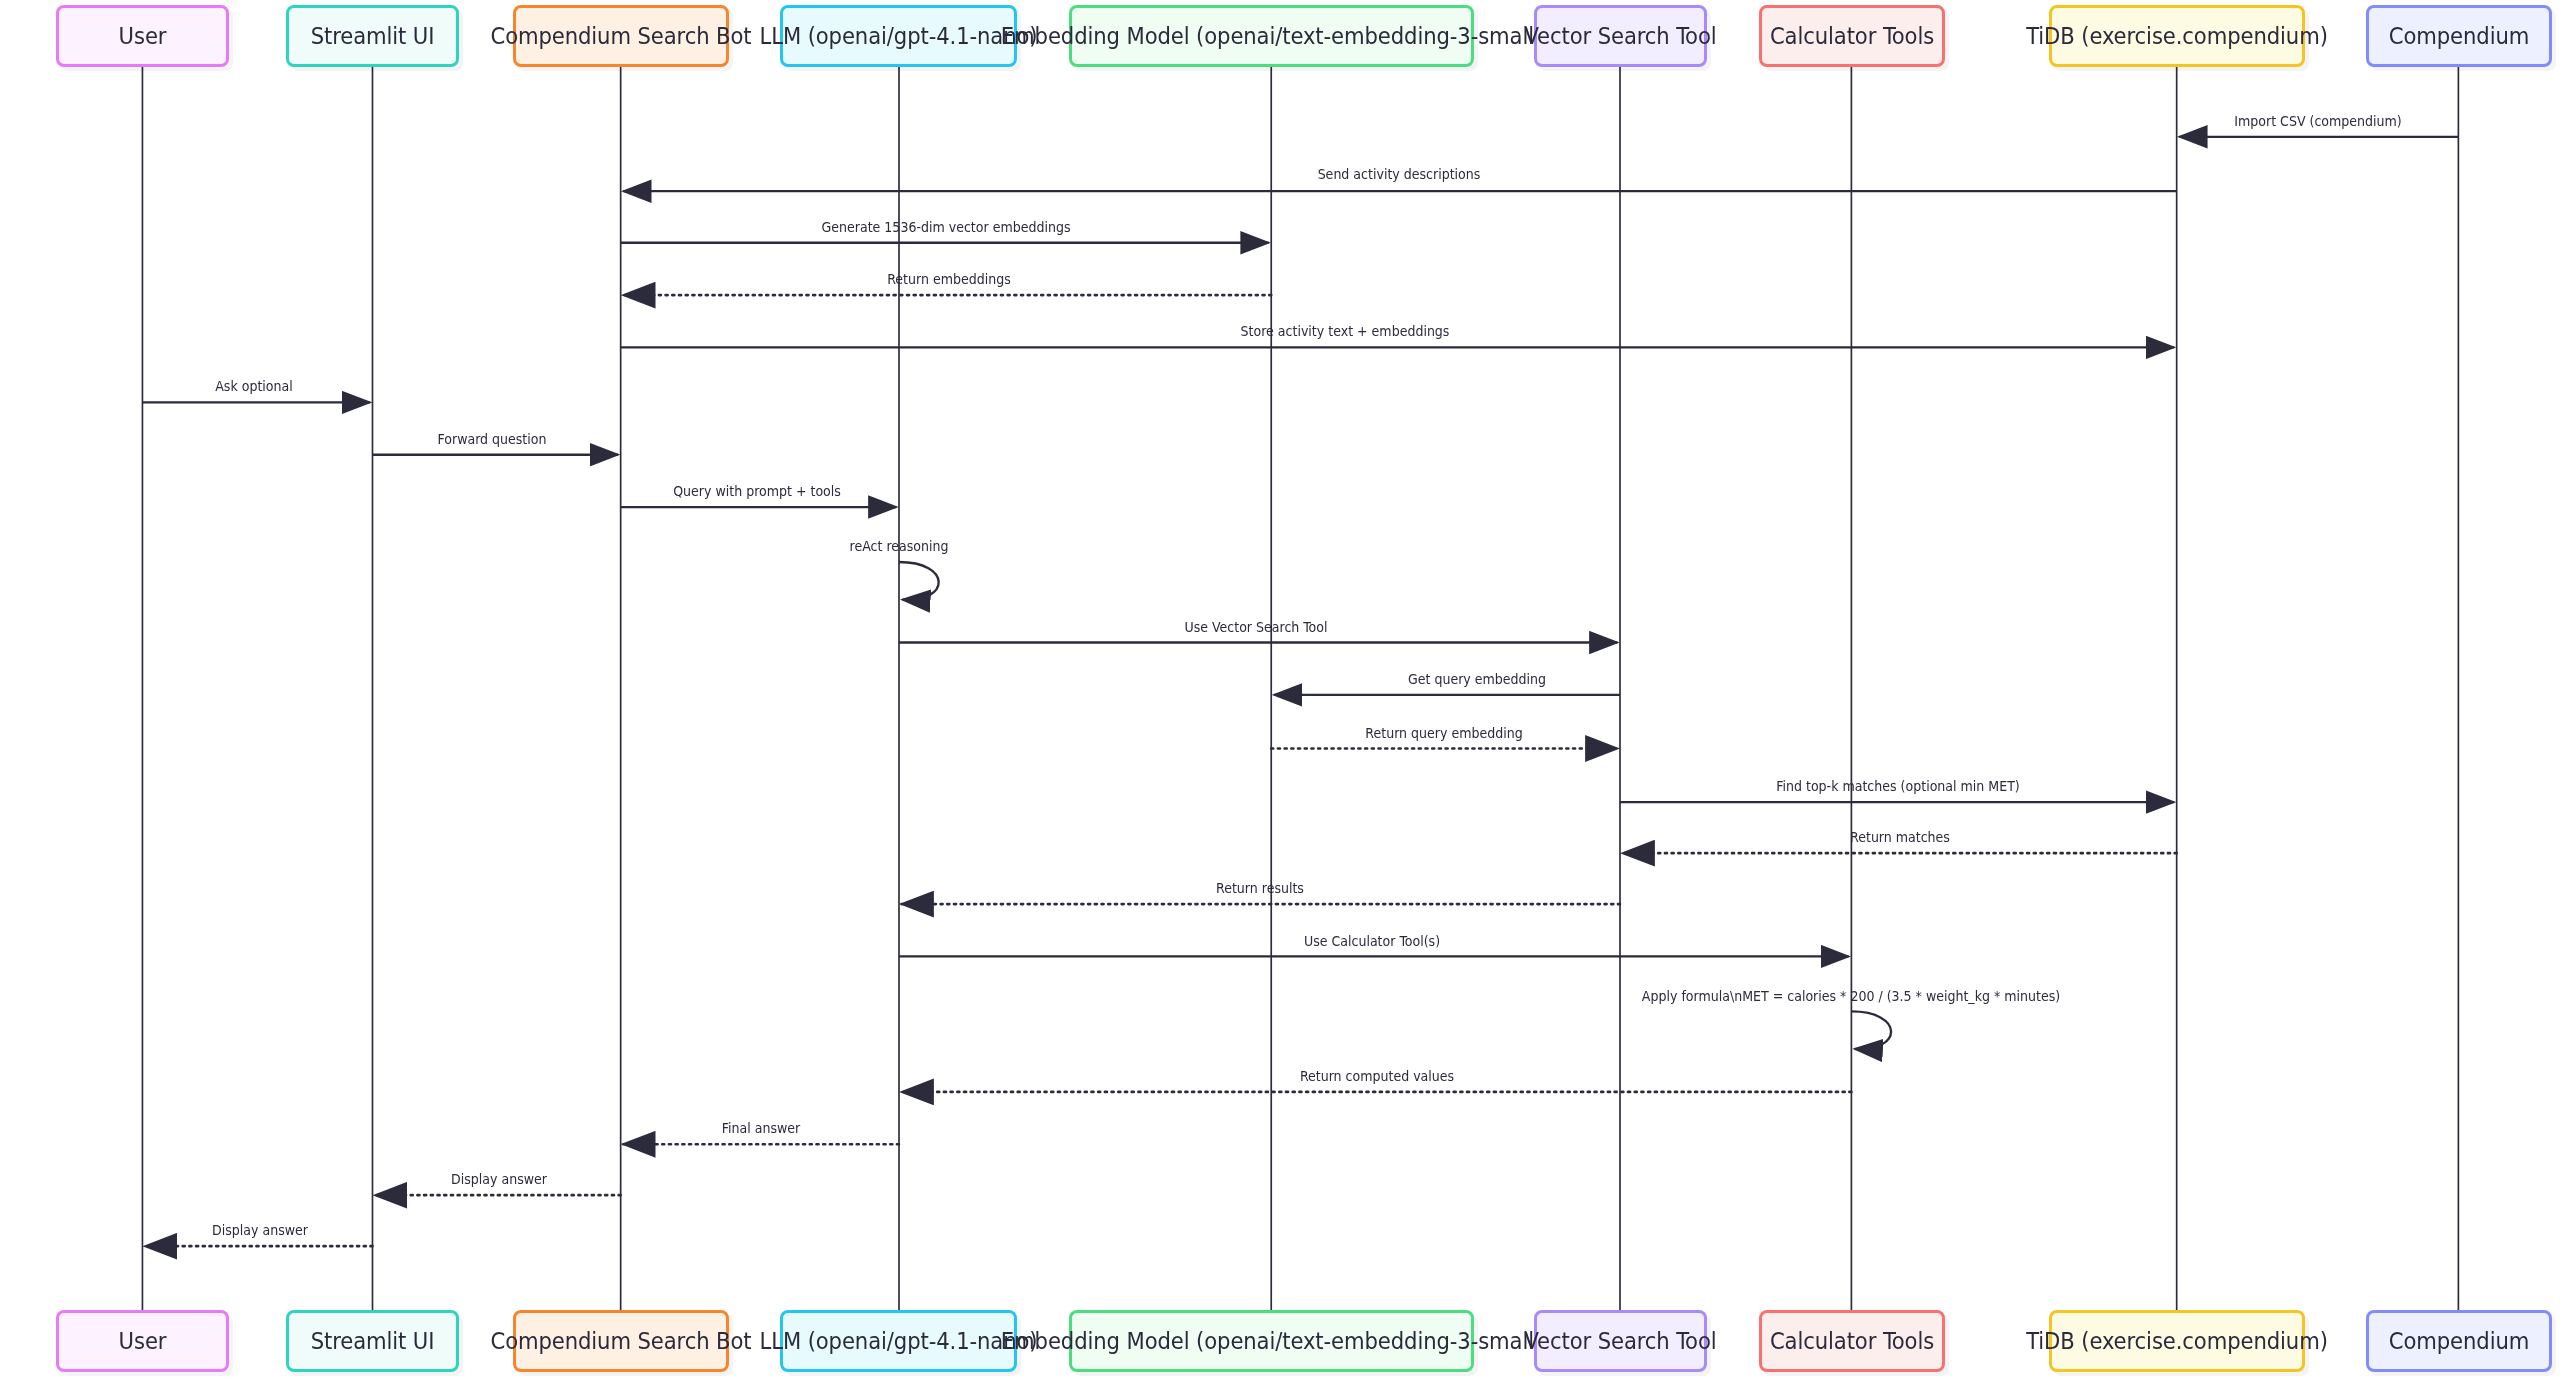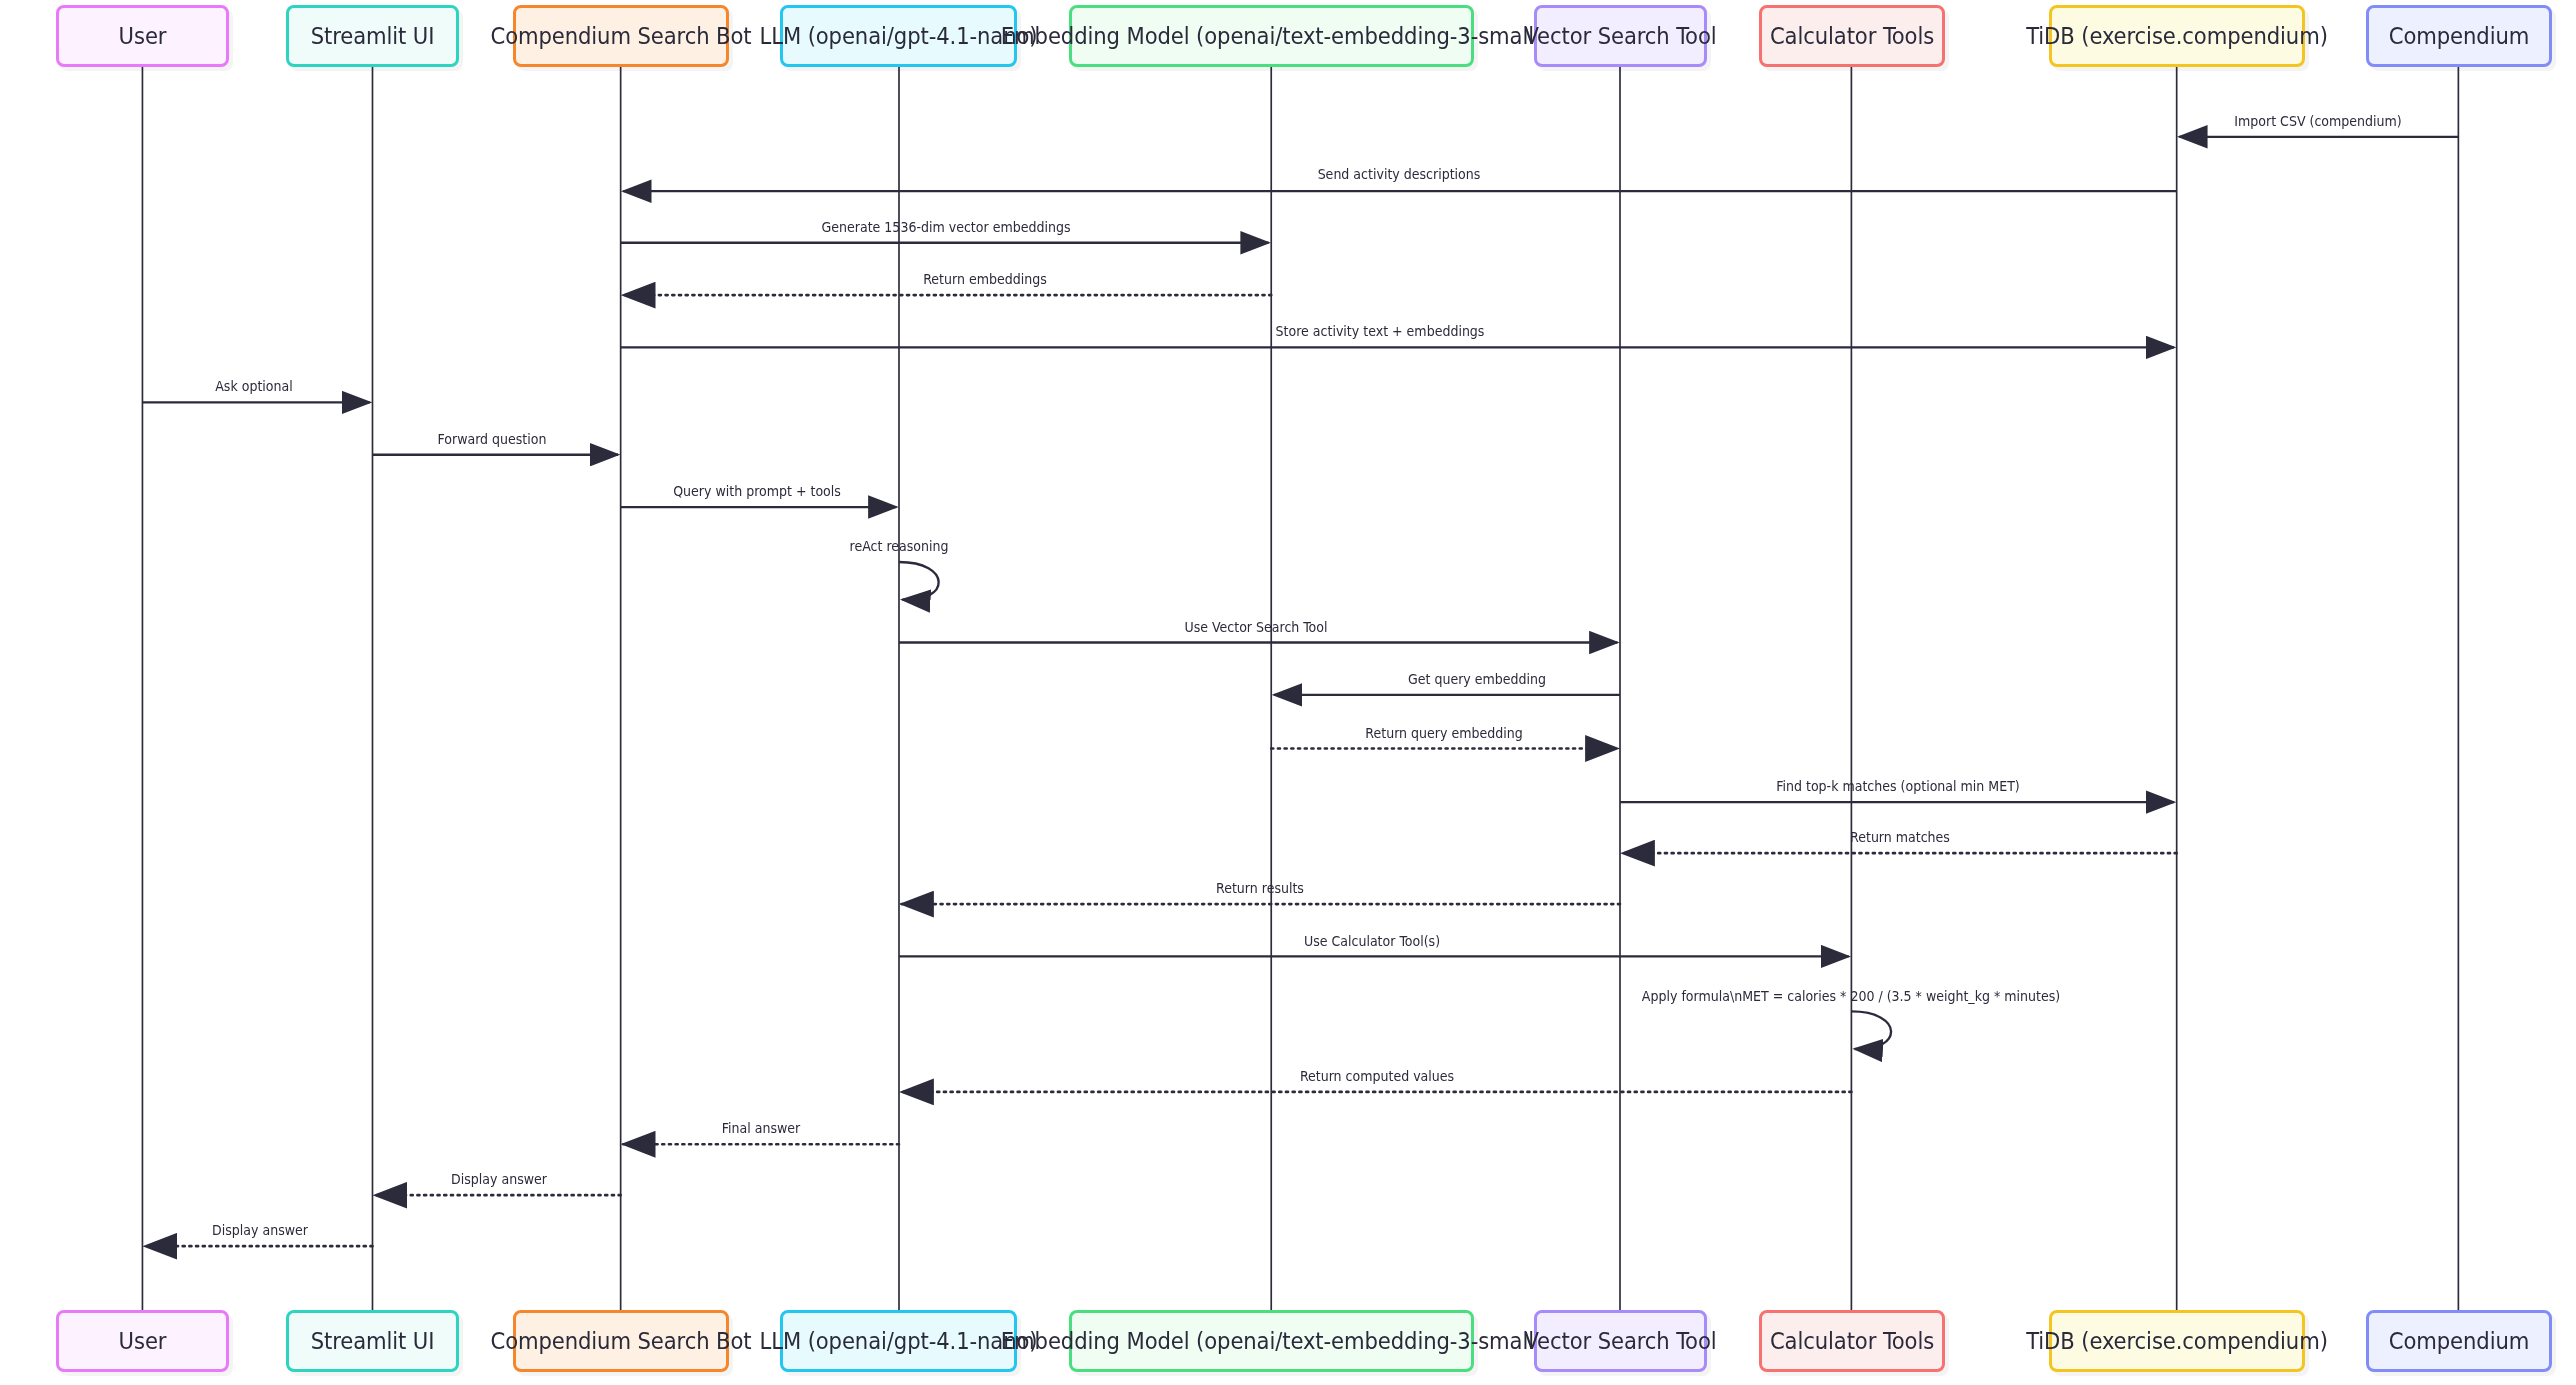--- a/index.html
+++ b/index.html
@@ -164,22 +164,22 @@
         <span class="actor-label">TiDB (exercise.compendium)</span>
       </div>
       <div class="actor-box" style="left: 2366px; top: 1310px; width: 186px; height: 62px; border-color: rgb(129, 140, 248); background: rgb(237, 240, 254);">
         <span class="actor-label">Compendium</span>
       </div>
     </div>
   <div id="labels">
       <div class="msg-label" style="left: 2318px; top: 129px;">Import CSV (compendium)</div>
       <div class="msg-label" style="left: 1399px; top: 182px;">Send activity descriptions</div>
       <div class="msg-label" style="left: 946px; top: 235px;">Generate 1536-dim vector embeddings</div>
-      <div class="msg-label" style="left: 985px; top: 287px;">Return embeddings</div>
-      <div class="msg-label" style="left: 1380px; top: 339px;">Store activity text + embeddings</div>
+      <div class="msg-label" style="left: 949px; top: 287px;">Return embeddings</div>
+      <div class="msg-label" style="left: 1345px; top: 339px;">Store activity text + embeddings</div>
       <div class="msg-label" style="left: 254px; top: 394px;">Ask optional</div>
       <div class="msg-label" style="left: 492px; top: 447px;">Forward question</div>
       <div class="msg-label" style="left: 757px; top: 499px; text-align: center;">Query with prompt + tools</div>
       <div class="msg-label" style="left: 899px; top: 554px;">reAct reasoning</div>
       <div class="msg-label" style="left: 1256px; top: 635px;">Use Vector Search Tool</div>
       <div class="msg-label" style="left: 1449px; top: 687px; margin-left: 28px;">Get query embedding</div>
       <div class="msg-label" style="left: 1444px; top: 741px;">Return query embedding</div>
       <div class="msg-label" style="left: 1898px; top: 794px;">Find top-k matches (optional min MET)</div>
       <div class="msg-label" style="left: 1900px; top: 845px;">Return matches</div>
       <div class="msg-label" style="left: 1260px; top: 896px;">Return results</div>

